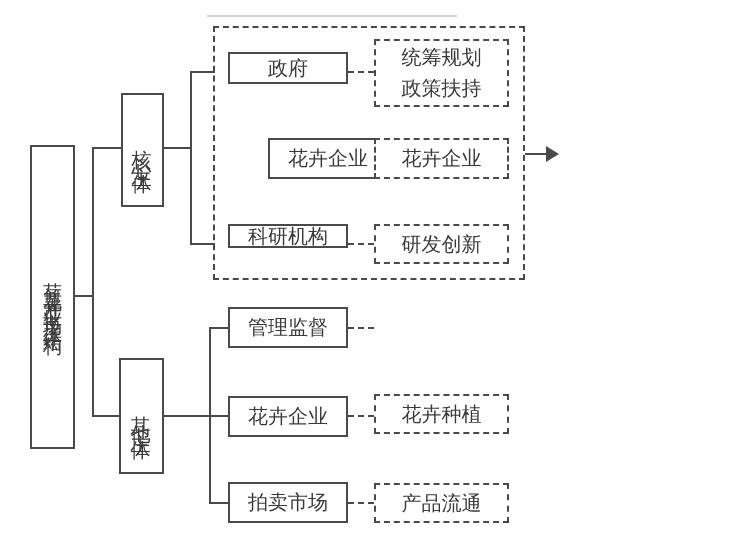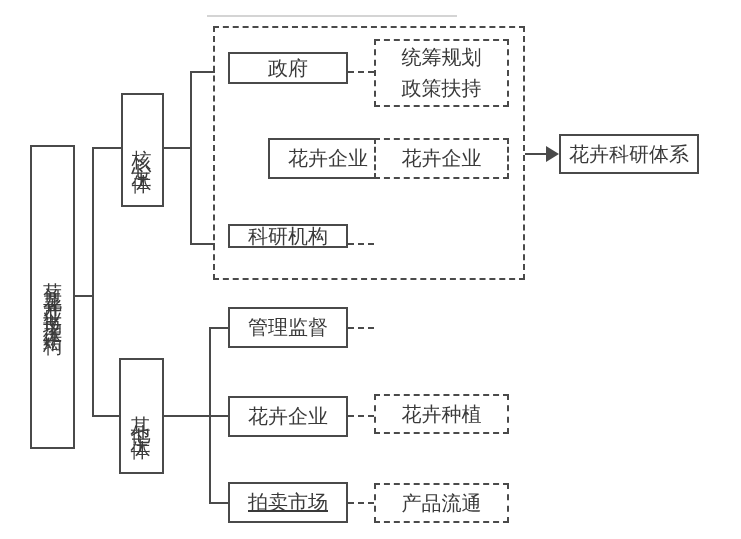--- a/index.html
+++ b/index.html
@@ -71,21 +71,21 @@
   #root-node   { left: 30px;  top: 145px; width: 45px;  height: 304px; }
   #group-core  { left: 121px; top: 93px;  width: 43px;  height: 114px; }
   #group-other { left: 119px; top: 358px; width: 45px;  height: 116px; }
 
   .entity { left: 228px; width: 120px; height: 41px; }
   #ent-gov   { top: 52px; height: 32px; }
   #ent-ent   { top: 138px; margin-left: 40px; }
   #ent-sci   { top: 224px; height: 24px; }
   #ent-mid   { top: 307px; }
   #ent-farm  { top: 396px; }
-  #ent-auct  { top: 482px; text-decoration: underline; }
+  #ent-auct  { top: 482px; }
 
   .func { left: 374px; width: 135px; height: 41px; }
   #fn-plan  { top: 39px;  height: 68px; }
   #fn-prod  { top: 138px; }
   #fn-rd    { top: 224px; height: 40px; }
   #fn-mgmt  { top: 307px; height: 42px; }
   #fn-plant { top: 394px; height: 40px; }
   #fn-circ  { top: 483px; height: 40px; }
 
   #output-node { left: 559px; top: 134px; width: 140px; height: 40px; }
@@ -145,41 +145,41 @@
     <span>科研机构</span>
   </div>
 
   <div class="box dashedbox func" id="fn-plan">
     <span class="func-label">统筹规划
 政策扶持</span>
   </div>
   <div class="box dashedbox func" id="fn-prod">
     <span class="func-label">花卉企业</span>
   </div>
+  <div class="box dashedbox func" id="fn-rd">
+    <span class="func-label">研发创新</span>
+  </div>
 
   <div class="box entity" id="ent-mid">
     <span>管理监督</span>
   </div>
   <div class="box entity" id="ent-farm">
     <span>花卉企业</span>
   </div>
   <div class="box entity" id="ent-auct">
     <span>拍卖市场</span>
   </div>
 
   <div class="box dashedbox func" id="fn-circ">
     <span class="func-label">产品流通</span>
   </div>
   <div class="box dashedbox func" id="fn-plant">
     <span class="func-label">花卉种植</span>
   </div>
 
-  <div class="box" id="output-node">
-    <span>花卉科研体系</span>
-  </div>
 
   <div class="hline" id="c-root-h"></div>
   <div class="vline" id="c-main-v"></div>
   <div class="hline" id="c-core-stub"></div>
   <div class="hline" id="c-other-stub"></div>
   <div class="hline" id="c-core-right"></div>
   <div class="vline" id="c-brA-v"></div>
   <div class="hline" id="c-brA-top"></div>
   <div class="hline" id="c-brA-bot"></div>
   <div class="hline" id="c-other-right"></div>

